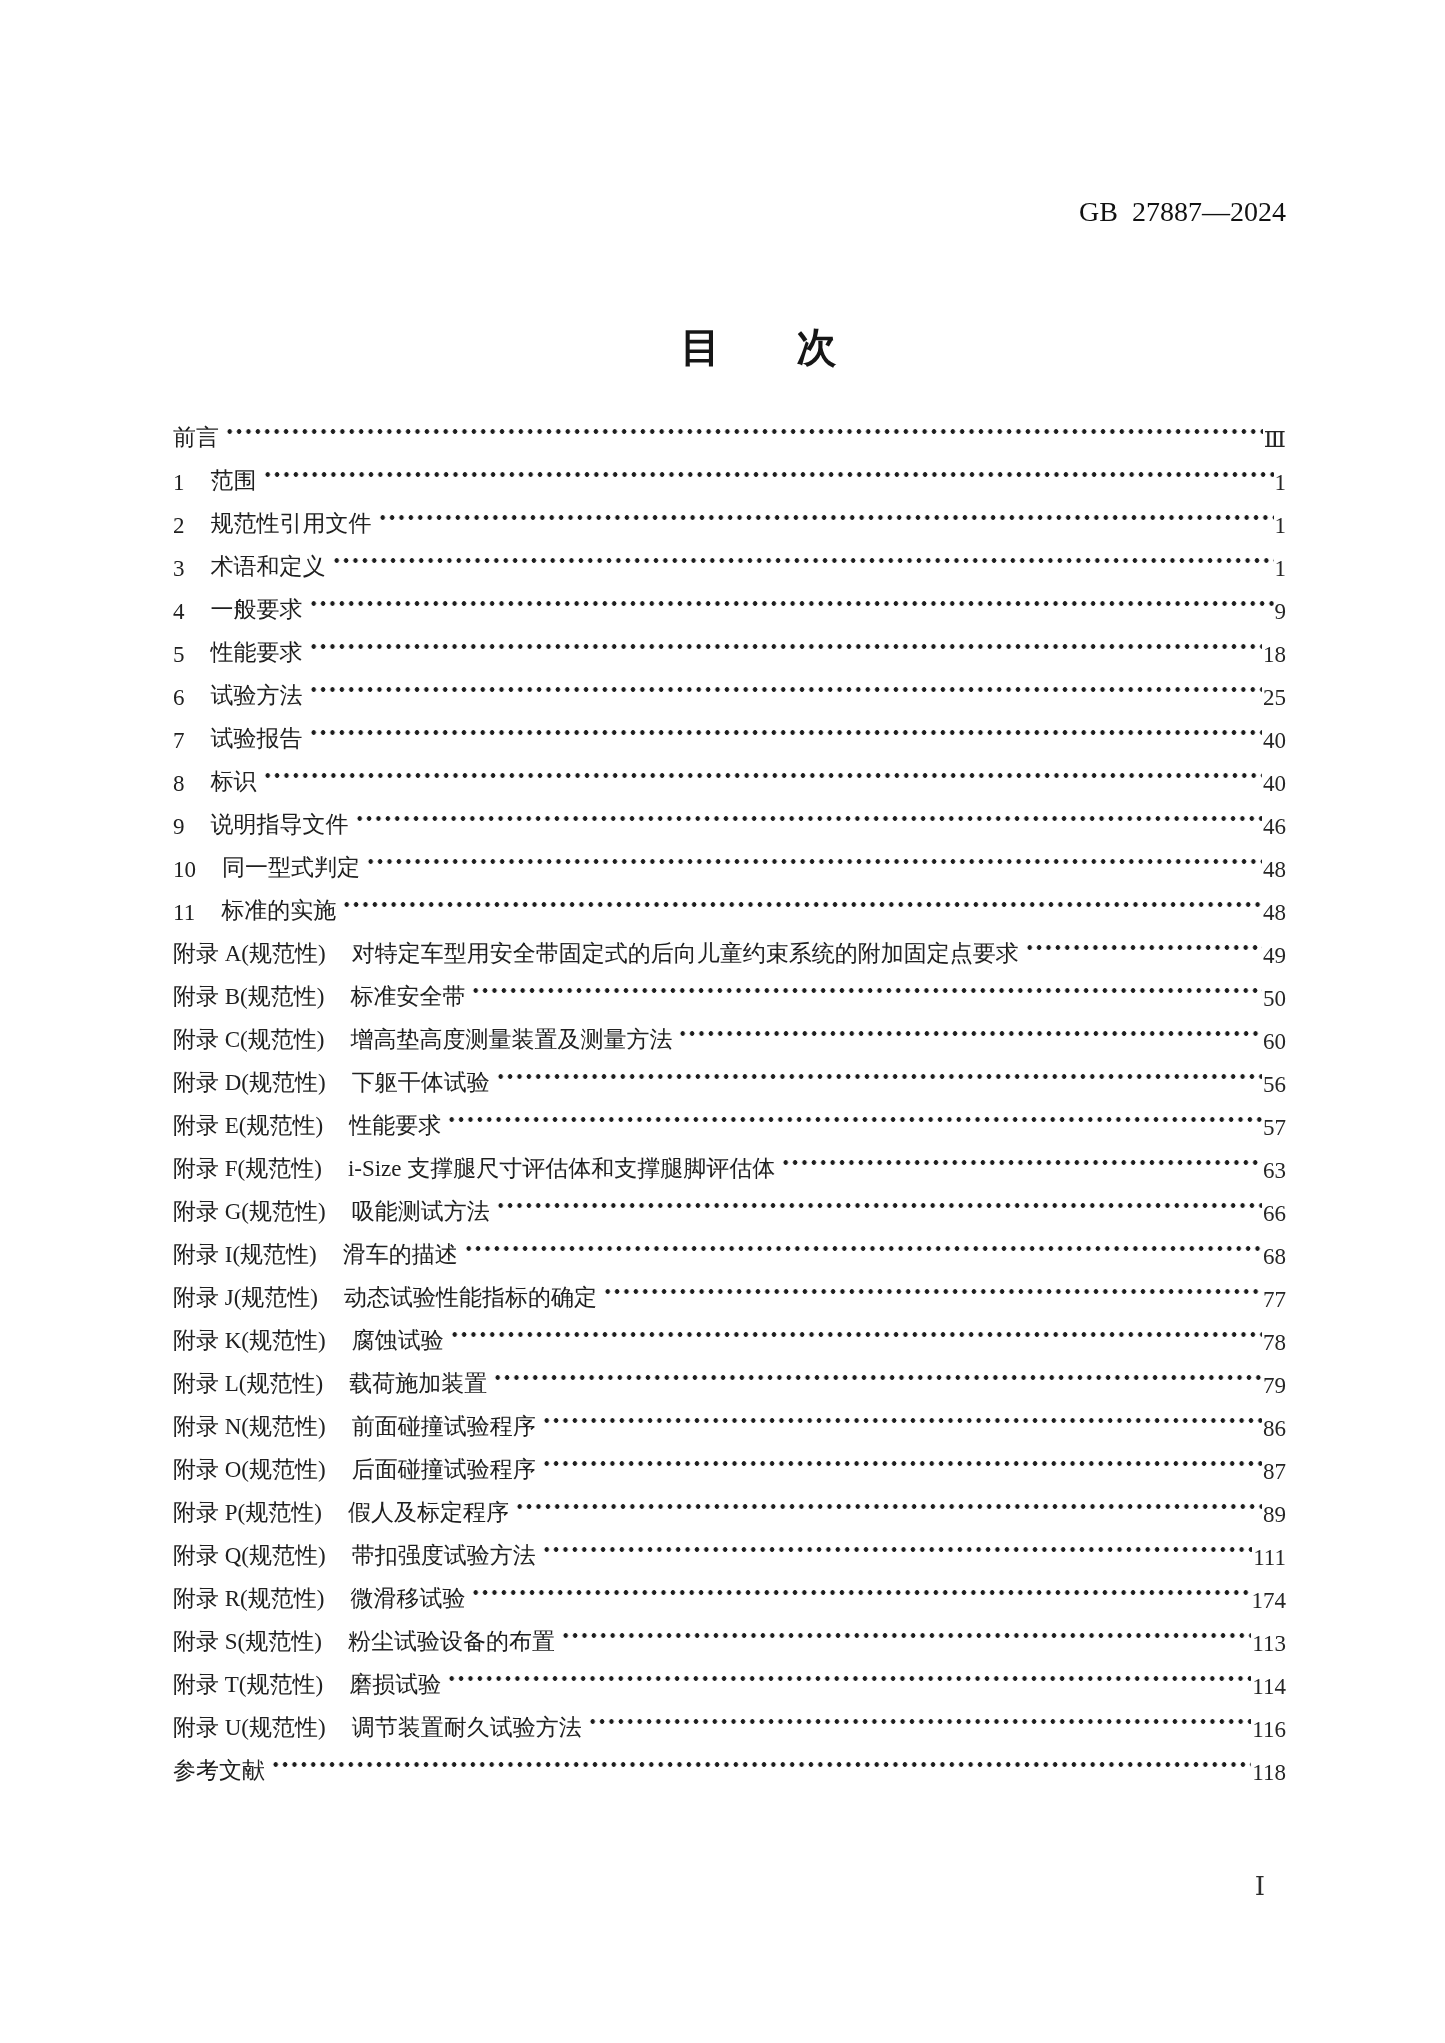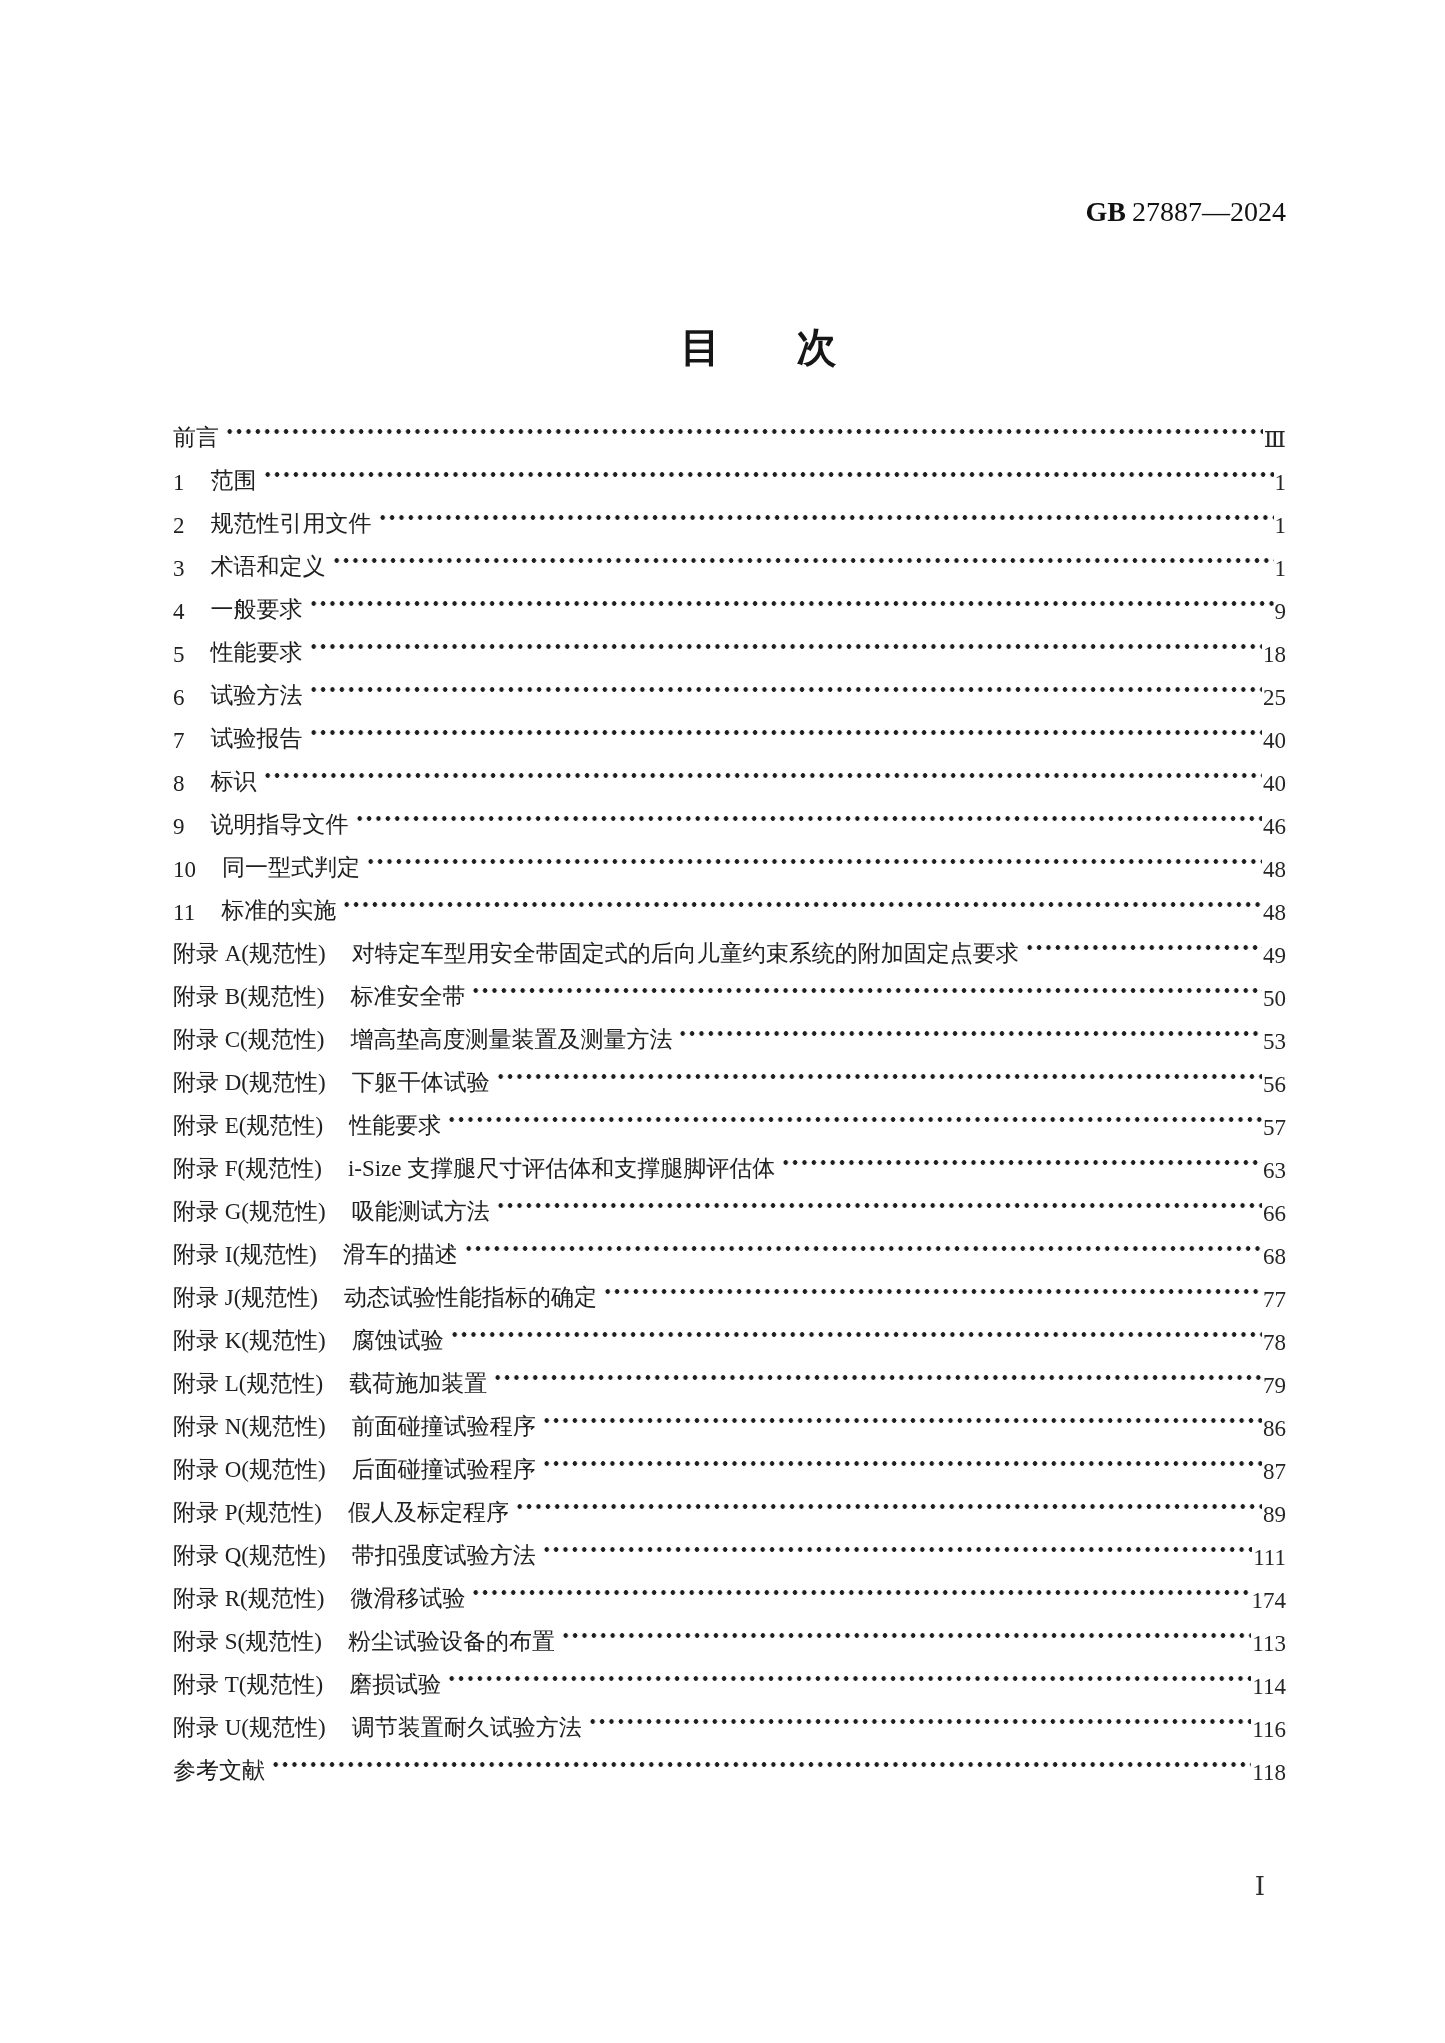--- a/index.html
+++ b/index.html
@@ -15,21 +15,21 @@
 
   .doc-code {
     position: absolute;
     top: 170px;
     right: 159px;
     font-size: 28px;
     line-height: 1;
     color: #111111;
     white-space: pre;
   }
-  .doc-code .prefix { font-weight: bold; margin-right: 6px; }
+  .doc-code .prefix { font-weight: normal; margin-right: 14px; }
 
   .doc-title {
     position: absolute;
     top: 300px;
     left: 0;
     width: 100%;
     text-align: center;
     font-family: "Liberation Sans", "DejaVu Sans", sans-serif;
     font-weight: 600;
     font-size: 40px;
@@ -169,21 +169,21 @@
     <div class="toc-row">
     <span class="t-label">附录 B(规范性)</span>
     <span class="t-title">标准安全带</span>
     <span class="leader"></span>
     <span class="t-page">50</span>
   </div>
     <div class="toc-row">
     <span class="t-label">附录 C(规范性)</span>
     <span class="t-title">增高垫高度测量装置及测量方法</span>
     <span class="leader"></span>
-    <span class="t-page">53</span>
+    <span class="t-page">60</span>
   </div>
     <div class="toc-row">
     <span class="t-label">附录 D(规范性)</span>
     <span class="t-title">下躯干体试验</span>
     <span class="leader"></span>
     <span class="t-page">56</span>
   </div>
     <div class="toc-row">
     <span class="t-label">附录 E(规范性)</span>
     <span class="t-title">性能要求</span>

